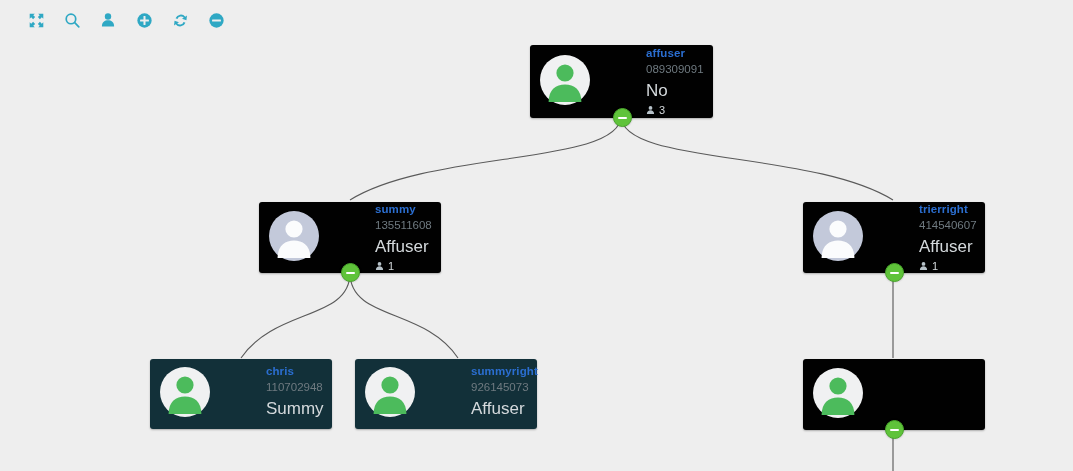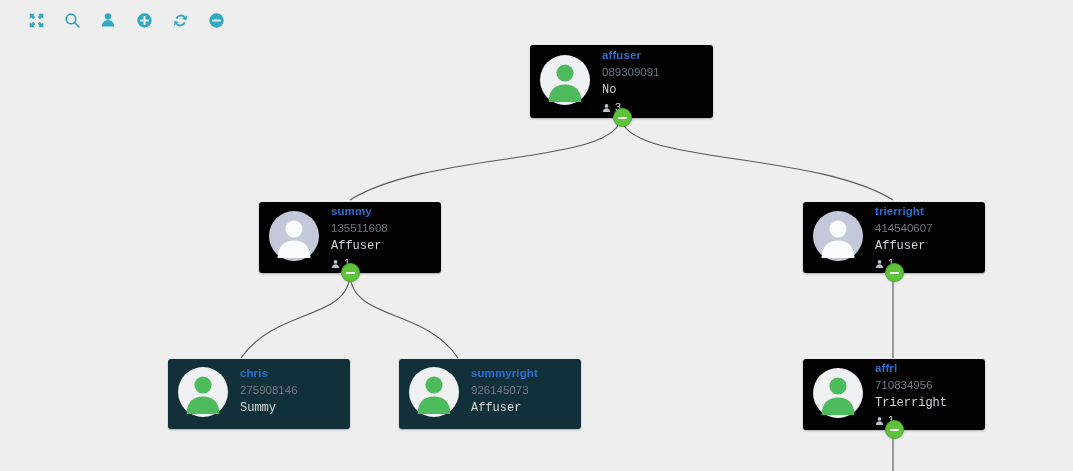--- a/index.html
+++ b/index.html
@@ -58,23 +58,24 @@
   .node {
     position: absolute;
     box-sizing: border-box;
     border-radius: 3px;
     z-index: 10;
     overflow: visible;
     display: flex;
     align-items: center;
     box-shadow: 0 1px 2px rgba(0,0,0,0.28);
     cursor: pointer;
+    gap: 44px;
   }
   .node.black  { background: #010101; }
-  .node.teal   { background: #123039; margin-left: 18px; }
+  .node.teal   { background: #123039; }
 
   .avatar {
     border-radius: 50%;
     flex: 0 0 auto;
     display: block;
     margin-left: 10px;
   }
   .node-info {
     margin-left: 12px;
     display: flex;
@@ -89,23 +90,22 @@
     letter-spacing: 0.1px;
     margin-bottom: 5px;
   }
   .node-id {
     color: #6f7a80;
     font-size: 11.5px;
     margin-bottom: 6px;
   }
   .node-parent {
     color: #d4d9dc;
-    font-size: 12px;
+    font-size: 17px;
     margin-bottom: 6px;
-    font-family: Liberation Mono, monospace;
   }
   .node-count {
     display: flex;
     align-items: center;
     font-size: 11px;
     color: #d4d9dc;
   }
   .node-count svg { margin-right: 4px; display:block; }
 
   
@@ -291,26 +291,26 @@
 <div class="node teal" style="left:150px; top:359px; width:182px; height:70px;">
   <span class="avatar">
     <svg width="50" height="50" viewBox="0 0 50 50">
       <circle cx="25" cy="25" r="25" fill="#f0f1f2"></circle>
       <circle cx="25" cy="18" r="8.6" fill="#4cbb5c"></circle>
       <path d="M8.6 47 C8.6 34.5 16 29.4 25 29.4 C34 29.4 41.4 34.5 41.4 47 Z" fill="#4cbb5c"></path>
     </svg>
   </span>
   <div class="node-info">
     <div class="node-name">chris</div>
-    <div class="node-id">275908146</div>
+    <div class="node-id">110702948</div>
     <div class="node-parent">Summy</div>
   </div>
 </div>
 
-<div class="node teal" style="left:381px; top:359px; width:182px; height:70px;">
+<div class="node teal" style="left:355px; top:359px; width:182px; height:70px;">
   <span class="avatar">
     <svg width="50" height="50" viewBox="0 0 50 50">
       <circle cx="25" cy="25" r="25" fill="#f0f1f2"></circle>
       <circle cx="25" cy="18" r="8.6" fill="#4cbb5c"></circle>
       <path d="M8.6 47 C8.6 34.5 16 29.4 25 29.4 C34 29.4 41.4 34.5 41.4 47 Z" fill="#4cbb5c"></path>
     </svg>
   </span>
   <div class="node-info">
     <div class="node-name">summyright</div>
     <div class="node-id">926145073</div>
@@ -319,30 +319,16 @@
 </div>
 
 <div class="node black" style="left:803px; top:359px; width:182px; height:71px;">
   <span class="avatar">
     <svg width="50" height="50" viewBox="0 0 50 50">
       <circle cx="25" cy="25" r="25" fill="#f0f1f2"></circle>
       <circle cx="25" cy="18" r="8.6" fill="#4cbb5c"></circle>
       <path d="M8.6 47 C8.6 34.5 16 29.4 25 29.4 C34 29.4 41.4 34.5 41.4 47 Z" fill="#4cbb5c"></path>
     </svg>
   </span>
-  <div class="node-info">
-    <div class="node-name">affrl</div>
-    <div class="node-id">710834956</div>
-    <div class="node-parent">Trierright</div>
-    <div class="node-count">
-      <span>
-        <svg width="9" height="10" viewBox="0 0 20 20" fill="#b7c2c9">
-          <circle cx="10" cy="5.4" r="4.2"></circle>
-          <path d="M2 19 C2 13 5.8 10.4 10 10.4 C14.2 10.4 18 13 18 19 Z"></path>
-        </svg>
-      </span>
-      <span>1</span>
-    </div>
-  </div>
   <div class="badge" style="left:82px; bottom:-9px;">
     <span class="minus"></span>
   </div>
 </div>
 
 </body></html>

